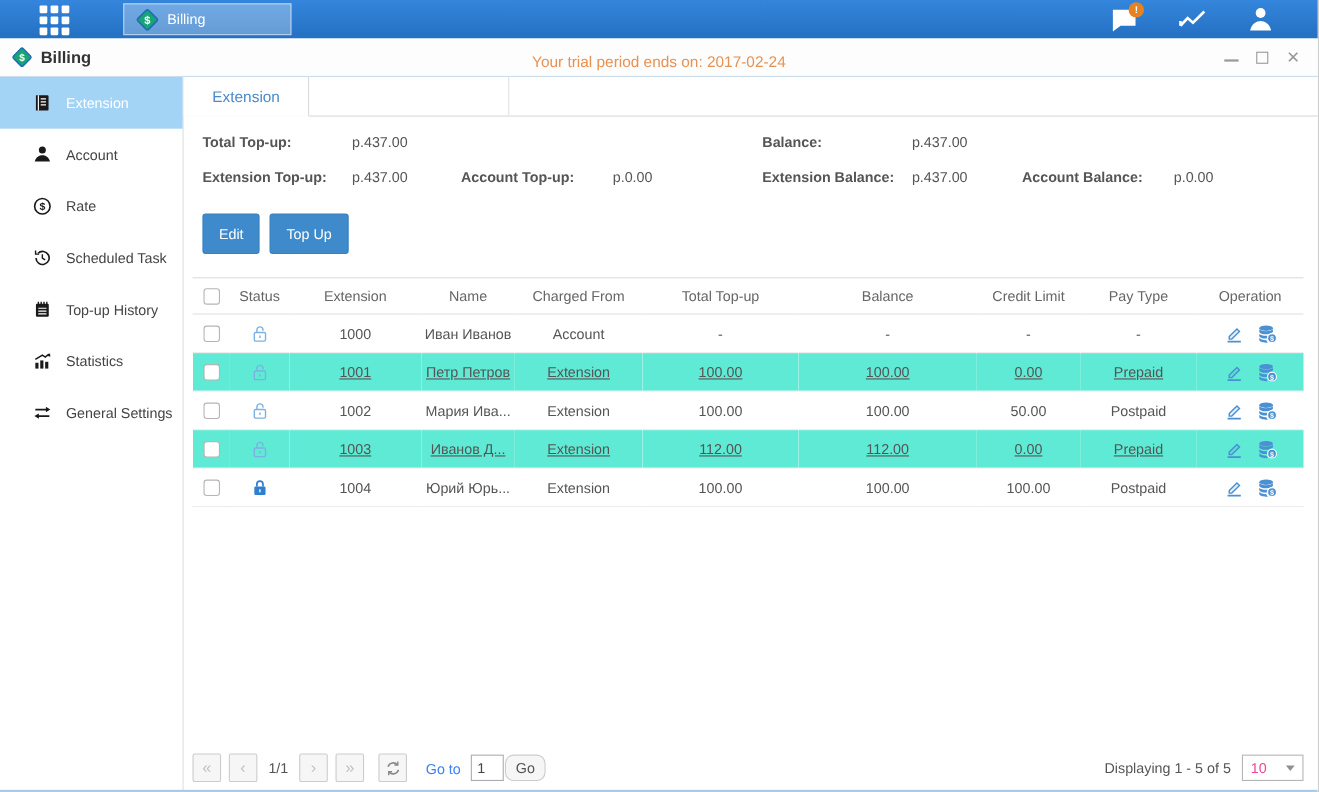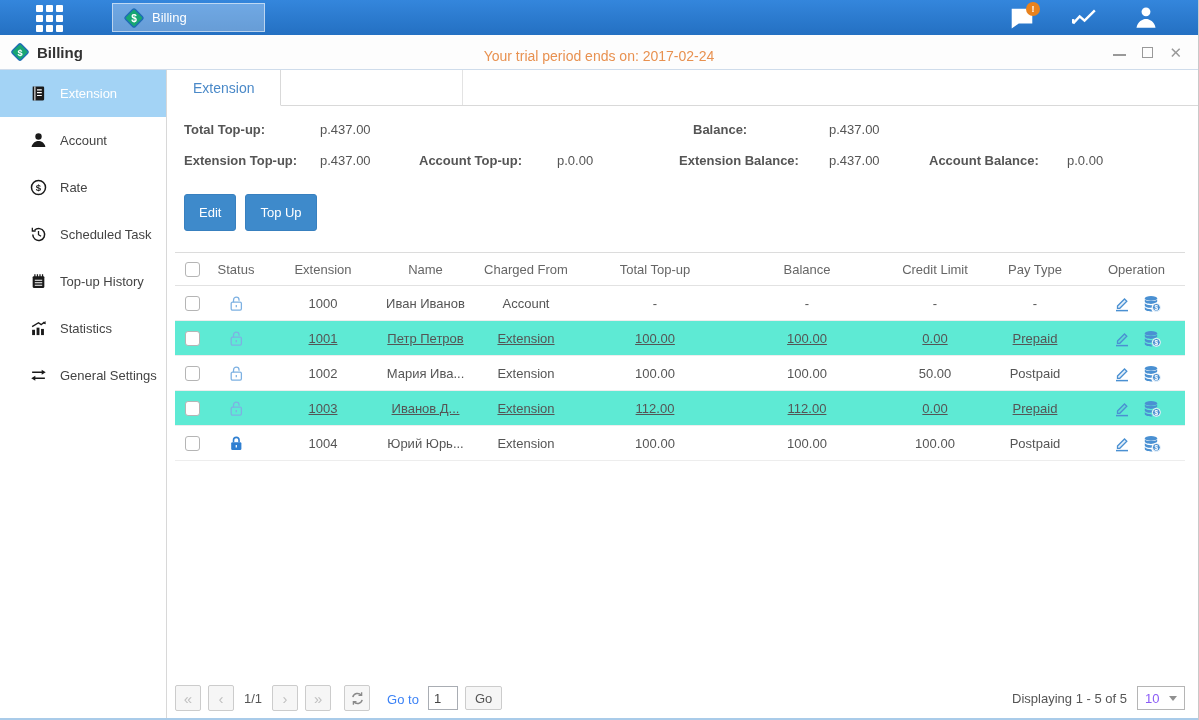--- a/index.html
+++ b/index.html
@@ -67,25 +67,25 @@
   .op-ic svg { width:18px; height:17px; vertical-align:middle; }
 
   
   .footer { position:absolute; left:8px; right:13px; bottom:8px; height:28px; display:flex; align-items:center; }
   .pg-btn { width:26px; height:26px; background:#f6f6f6; border:1px solid #ccc; border-radius:2px; margin-right:7px;
             display:flex; align-items:center; justify-content:center; color:#c0c0c0; font-size:15px; cursor:pointer; }
   .pg-btn svg { width:15px; height:15px; }
   .pg-ind { color:#555; margin:0 10px 0 3px; }
   .goto-lbl { margin:2px 9px 0 10px; color:#3b82f6; }
   .goto-input { width:30px; height:24px; border:1px solid #a9adb3; padding:0 5px; font-size:13px; font-family:inherit; color:#444; }
-  .go-btn { height:24px; padding:0 9px; margin-left:7px; background:#f6f6f6; border:1px solid #ccc; border-radius:2px;
+  .go-btn { height:24px; padding:0 9px; margin-left:1px; background:#f6f6f6; border:1px solid #ccc; border-radius:8px;
             color:#555; font-size:13px; font-family:inherit; cursor:pointer; }
   .foot-right { margin-left:auto; display:flex; align-items:center; gap:10px; }
   .displaying { color:#555; }
-  .pg-select { width:48px; height:24px; border:1px solid #b5b5b5; background:#fff; display:flex; align-items:center; padding:0 7px; cursor:pointer; color:#8b5cf6; }
+  .pg-select { width:56px; height:24px; border:1px solid #b5b5b5; background:#fff; display:flex; align-items:center; padding:0 7px; cursor:pointer; color:#ec4899; }
   .caret { margin-left:auto; width:0; height:0; border-left:4px solid transparent; border-right:4px solid transparent; border-top:5px solid #909090; }
 </style>
 </head>
 <body>
 
 <div class="screen">
 
   <div class="topbar">
     <div class="apps-grid">
       <i></i>
@@ -234,21 +234,21 @@
 
       <div class="summary">
         <span class="s-lbl r1" style="left:17px">Total Top-up:</span>
         <span class="s-val r1" style="left:145px">p.437.00</span>
         <span class="s-lbl r1" style="left:526px">Balance:</span>
         <span class="s-val r1" style="left:654px">p.437.00</span>
         <span class="s-lbl r2" style="left:17px">Extension Top-up:</span>
         <span class="s-val r2" style="left:145px">p.437.00</span>
         <span class="s-lbl r2" style="left:252px">Account Top-up:</span>
         <span class="s-val r2" style="left:382px">p.0.00</span>
-        <span class="s-lbl r2" style="left:512px">Extension Balance:</span>
+        <span class="s-lbl r2" style="left:526px">Extension Balance:</span>
         <span class="s-val r2" style="left:654px">p.437.00</span>
         <span class="s-lbl r2" style="left:762px">Account Balance:</span>
         <span class="s-val r2" style="left:892px">p.0.00</span>
       </div>
 
       <div class="btnrow">
         <button class="btn">Edit</button>
         <button class="btn">Top Up</button>
       </div>
 

